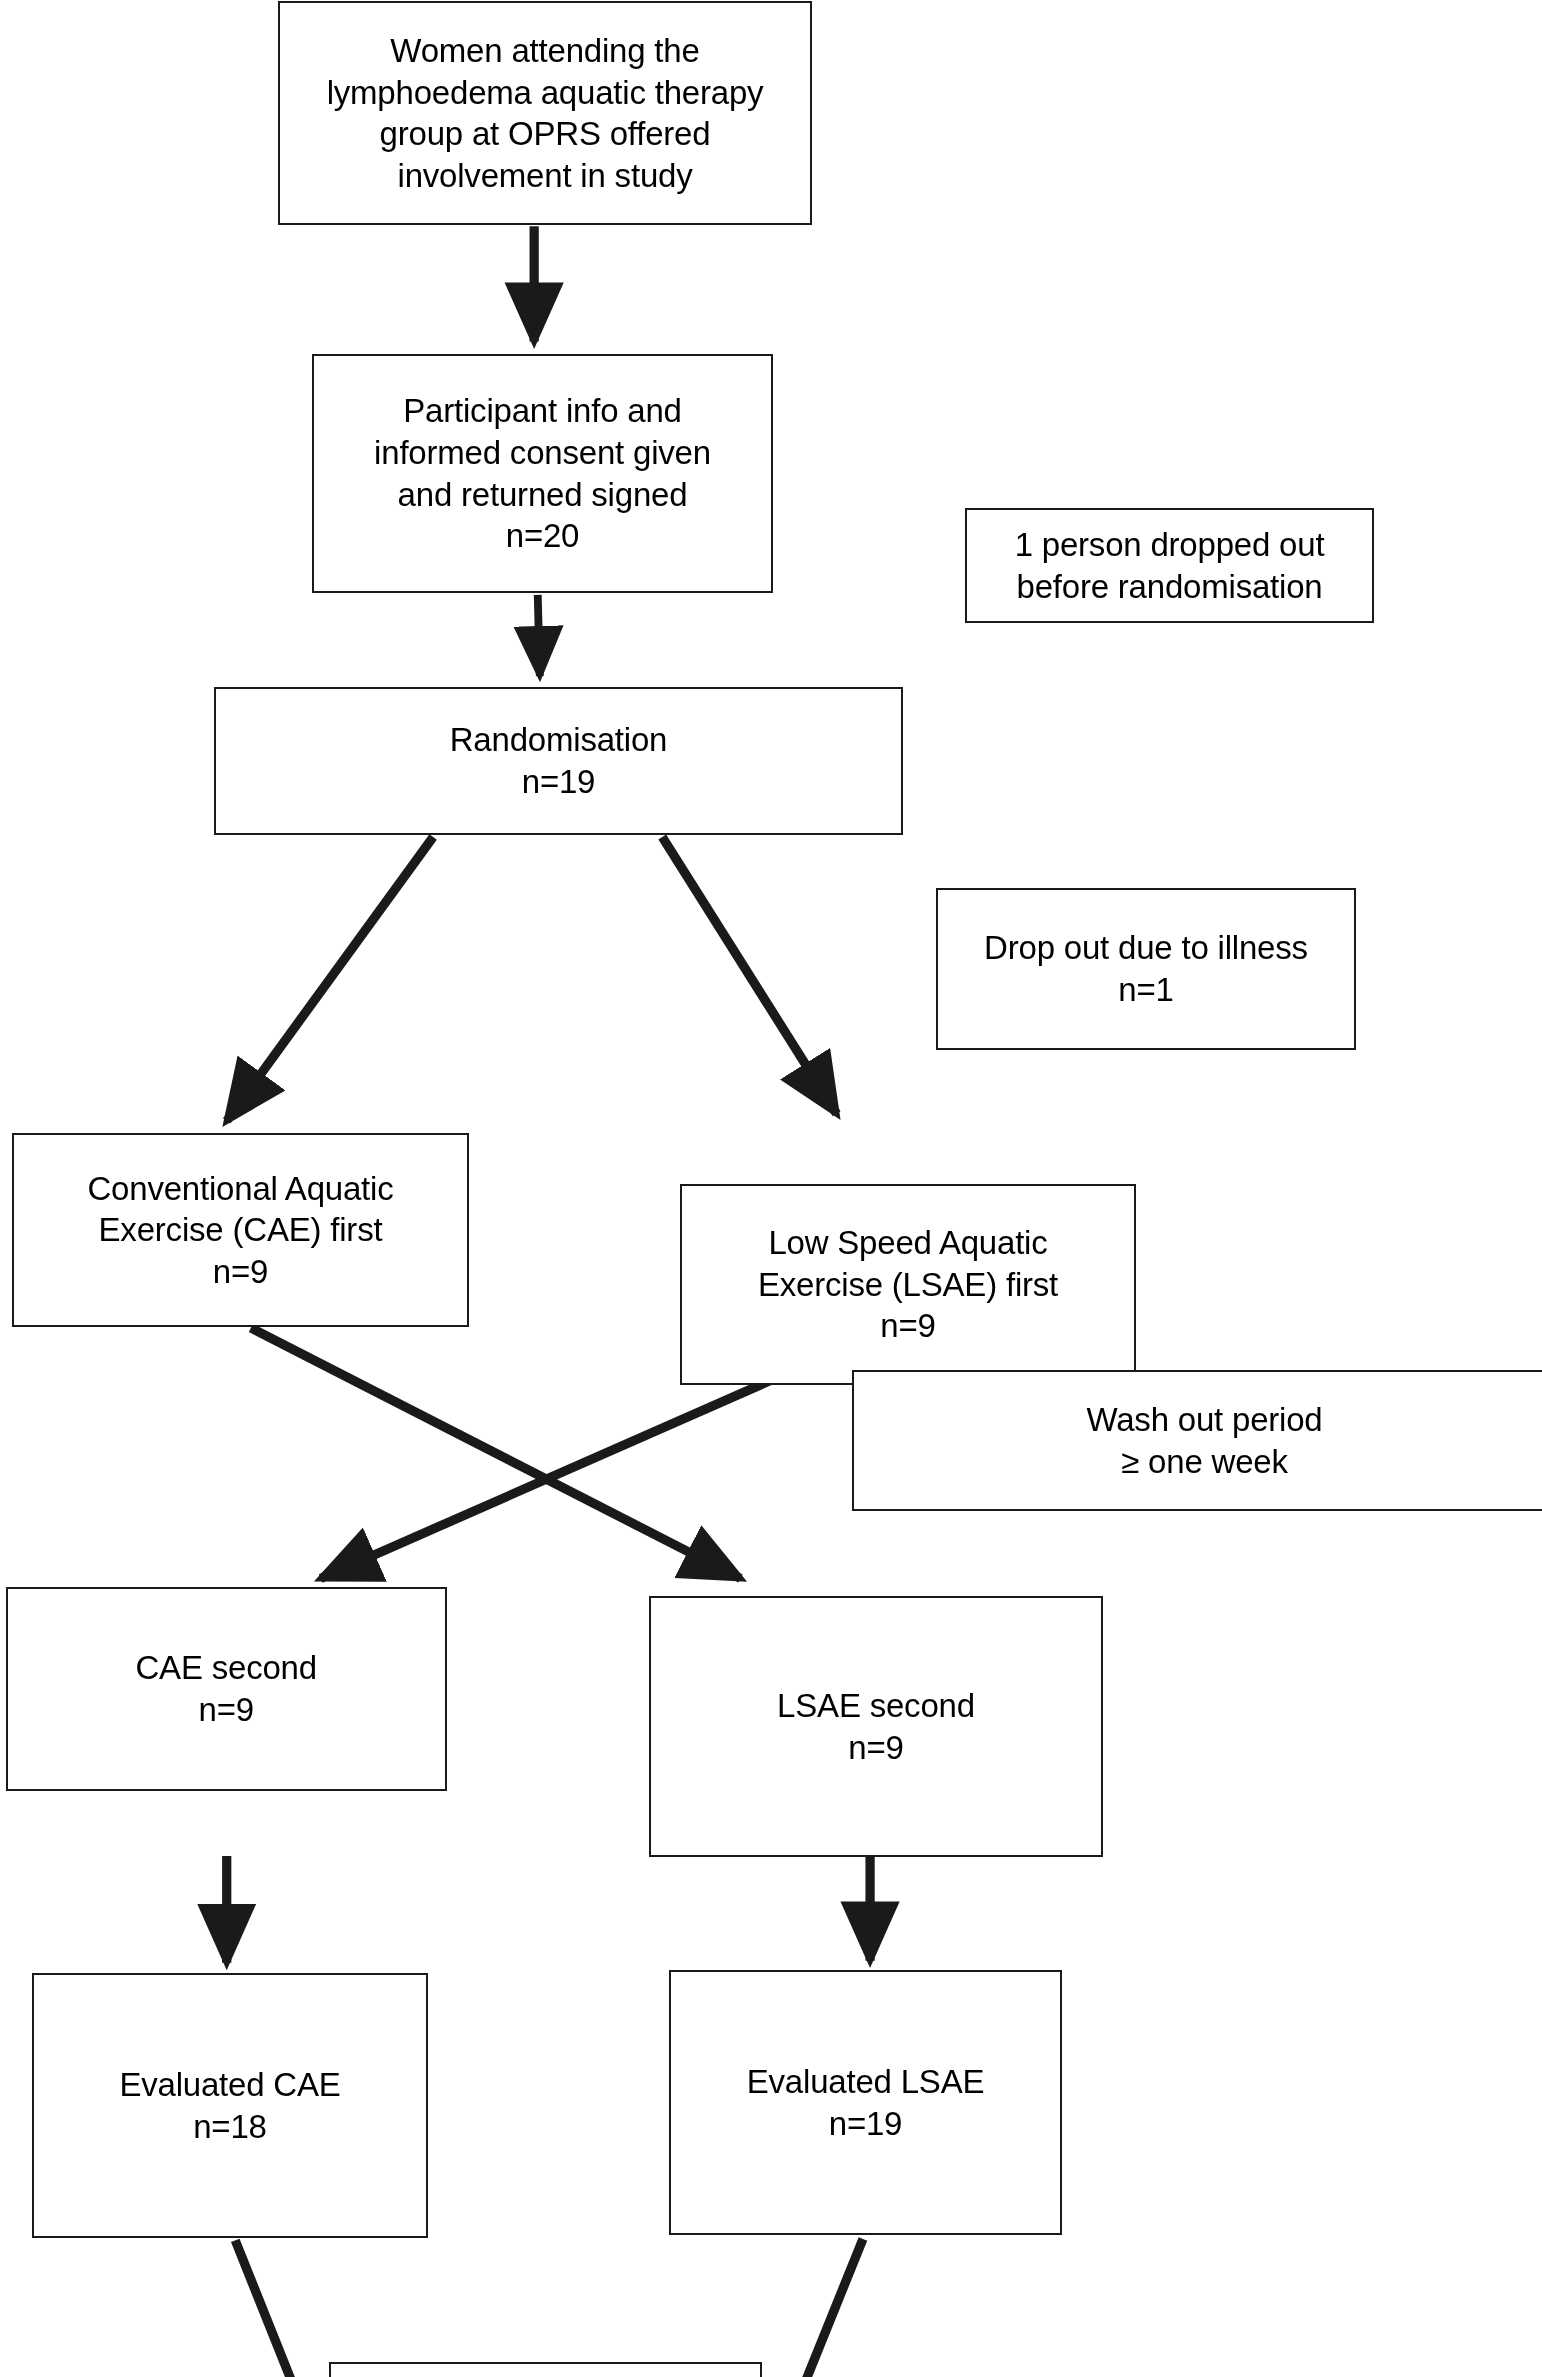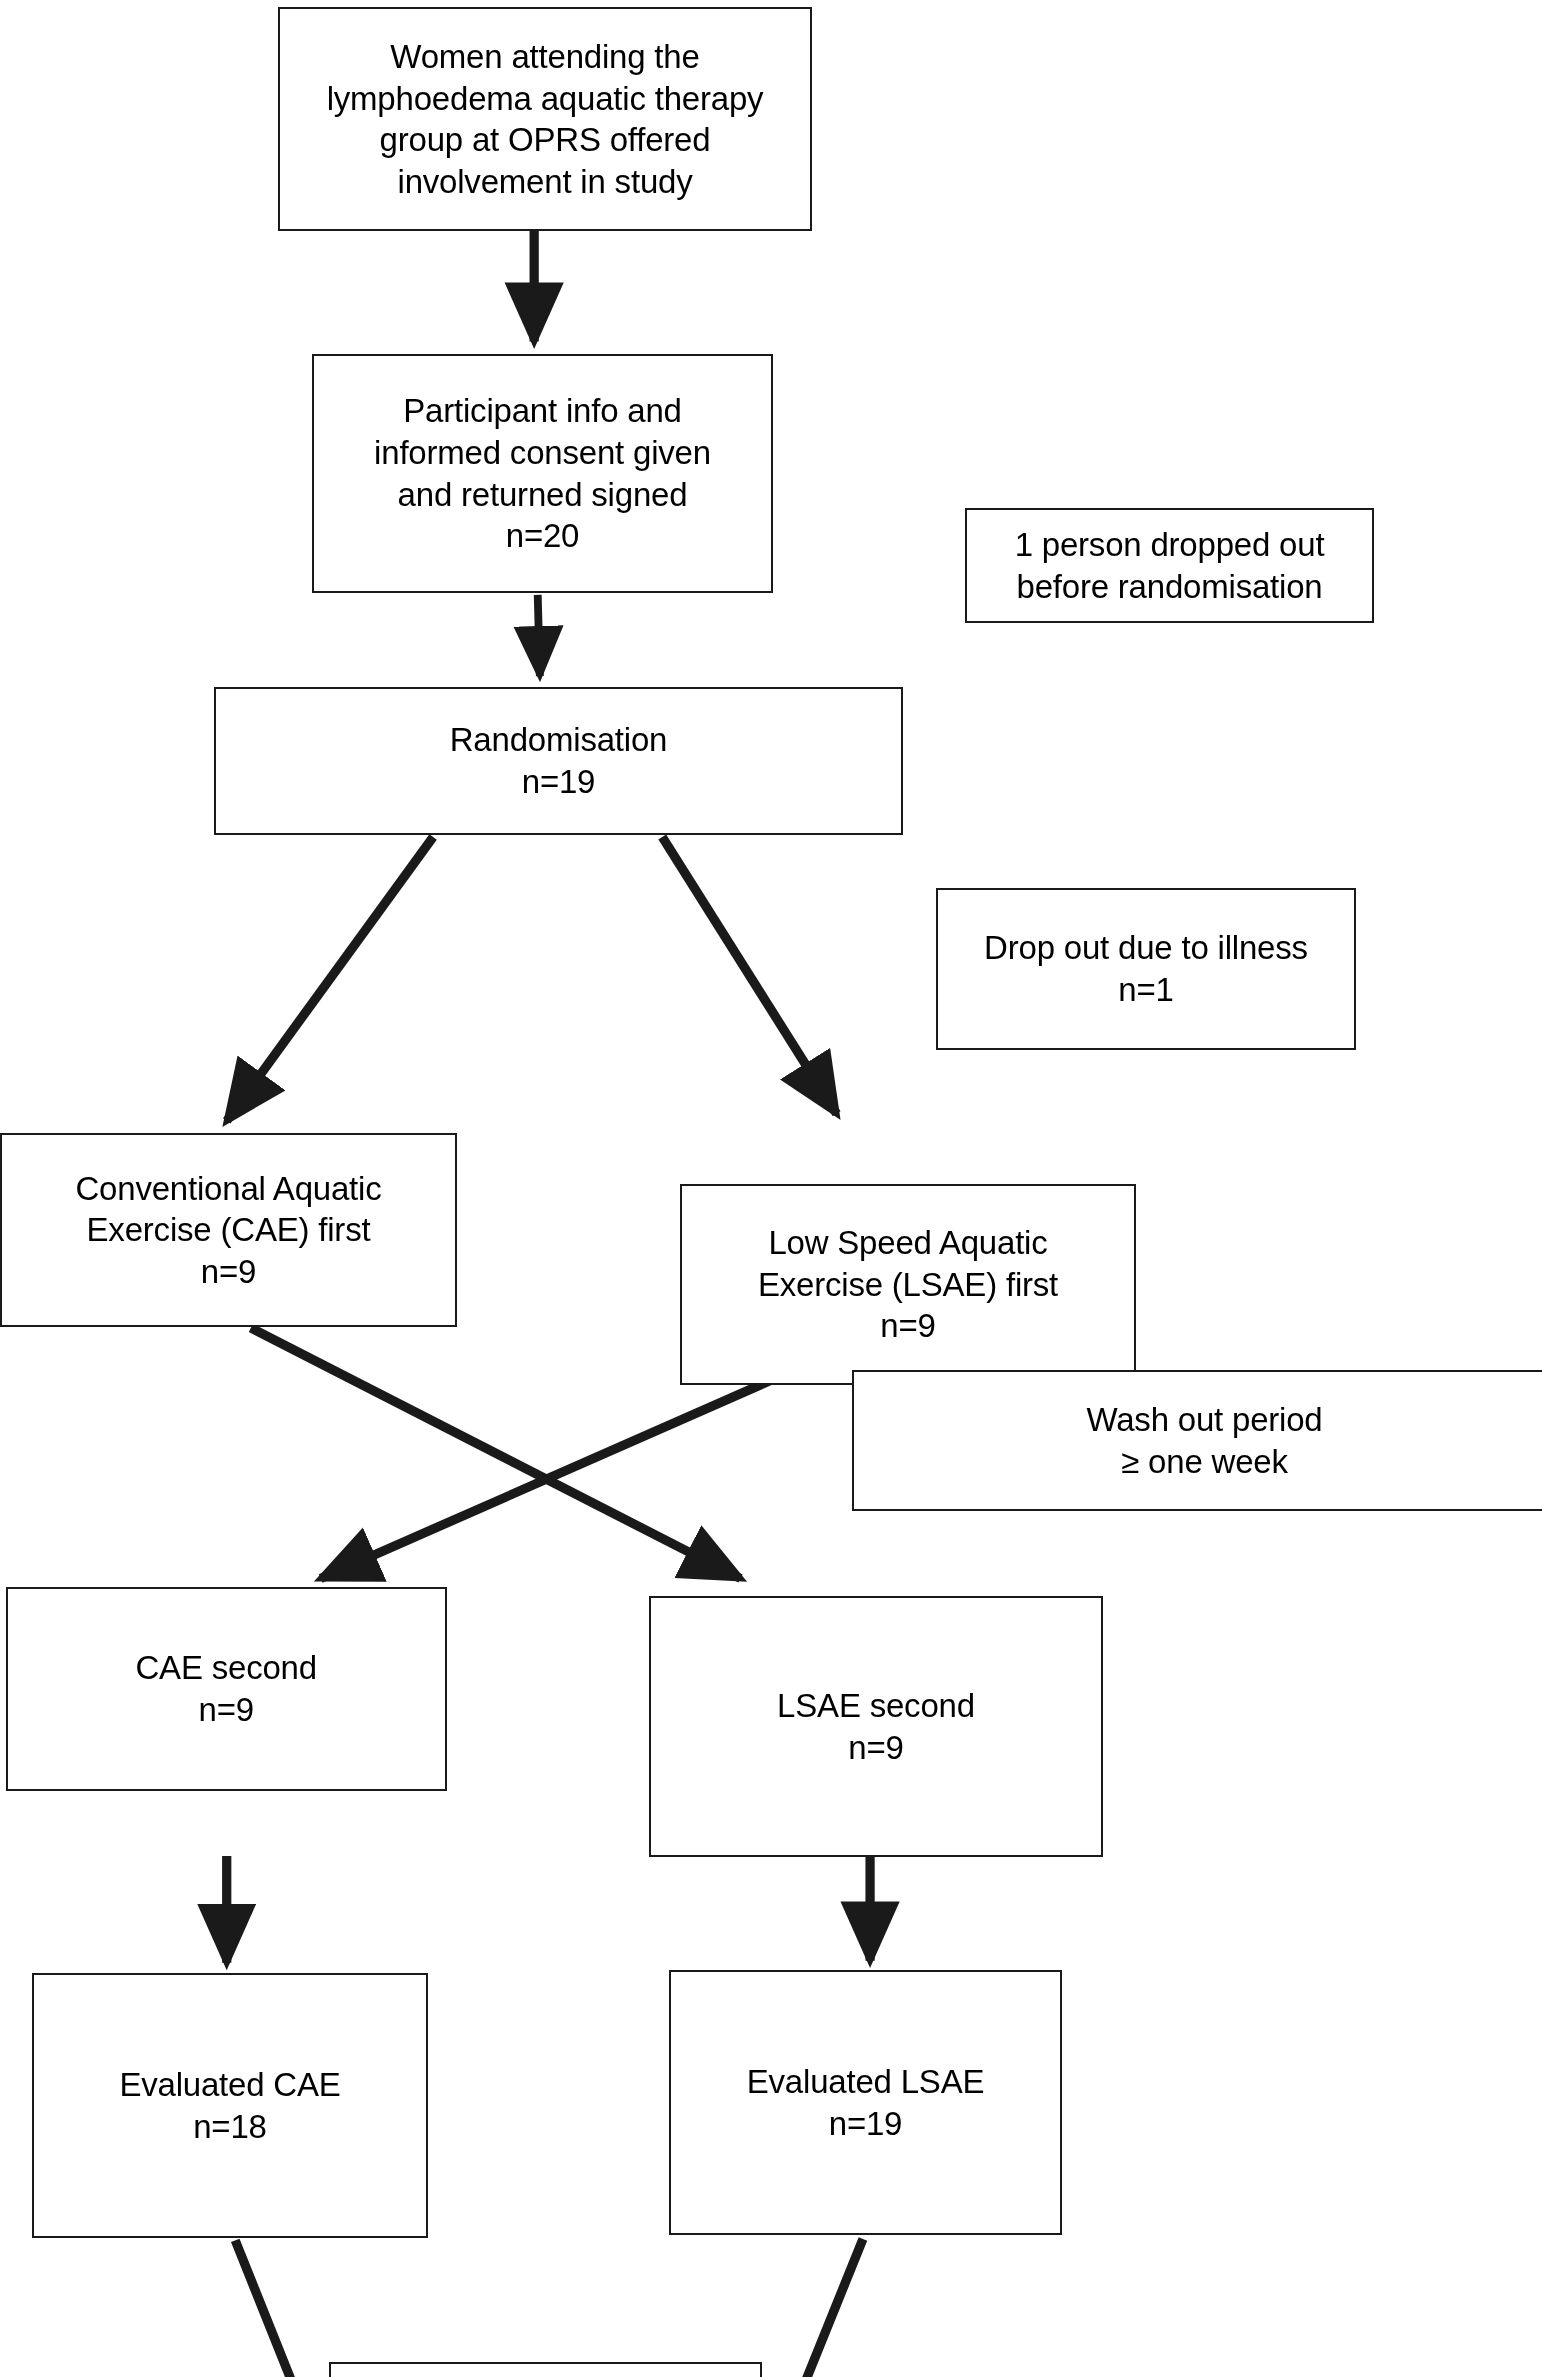--- a/index.html
+++ b/index.html
@@ -68,21 +68,21 @@
 
     <line x1="318" y1="2608" x2="318" y2="2758" stroke="#1a1a1a" stroke-width="13" marker-end="url(#ah)"></line>
 
     <line x1="1222" y1="2608" x2="1222" y2="2755" stroke="#1a1a1a" stroke-width="13" marker-end="url(#ah)"></line>
 
     <line x1="330" y1="3148" x2="462" y2="3478" stroke="#1a1a1a" stroke-width="13" marker-end="url(#ah)"></line>
 
     <line x1="1212" y1="3146" x2="1078" y2="3478" stroke="#1a1a1a" stroke-width="13" marker-end="url(#ah)"></line>
   </svg>
 
-  <div class="node" style="left:278px; top:1.4px; width:534px; height:224px;margin-top:6px;">
+  <div class="node" style="left:278px; top:1.4px; width:534px; height:224px;">
     <span class="txt">Women attending the
 lymphoedema aquatic therapy
 group at OPRS offered
 involvement in study</span>
   </div>
 
   <div class="node" style="left:312px; top:354px; width:461px; height:239px;">
     <span class="txt">Participant info and
 informed consent given
 and returned signed
@@ -97,21 +97,21 @@
   <div class="node" style="left:214px; top:687px; width:689px; height:148px;">
     <span class="txt">Randomisation
 n=19</span>
   </div>
 
   <div class="node thin" style="left:936px; top:888px; width:420px; height:162px;">
     <span class="txt">Drop out due to illness
 n=1</span>
   </div>
 
-  <div class="node" style="left:0; top:1133px; width:457px; height:194px;">
+  <div class="node" style="left:12px; top:1133px; width:457px; height:194px;">
     <span class="txt">Conventional Aquatic
 Exercise (CAE) first
 n=9</span>
   </div>
 
   <div class="node" style="left:680px; top:1184px; width:456px; height:201px;">
     <span class="txt">Low Speed Aquatic
 Exercise (LSAE) first
 n=9</span>
   </div>

